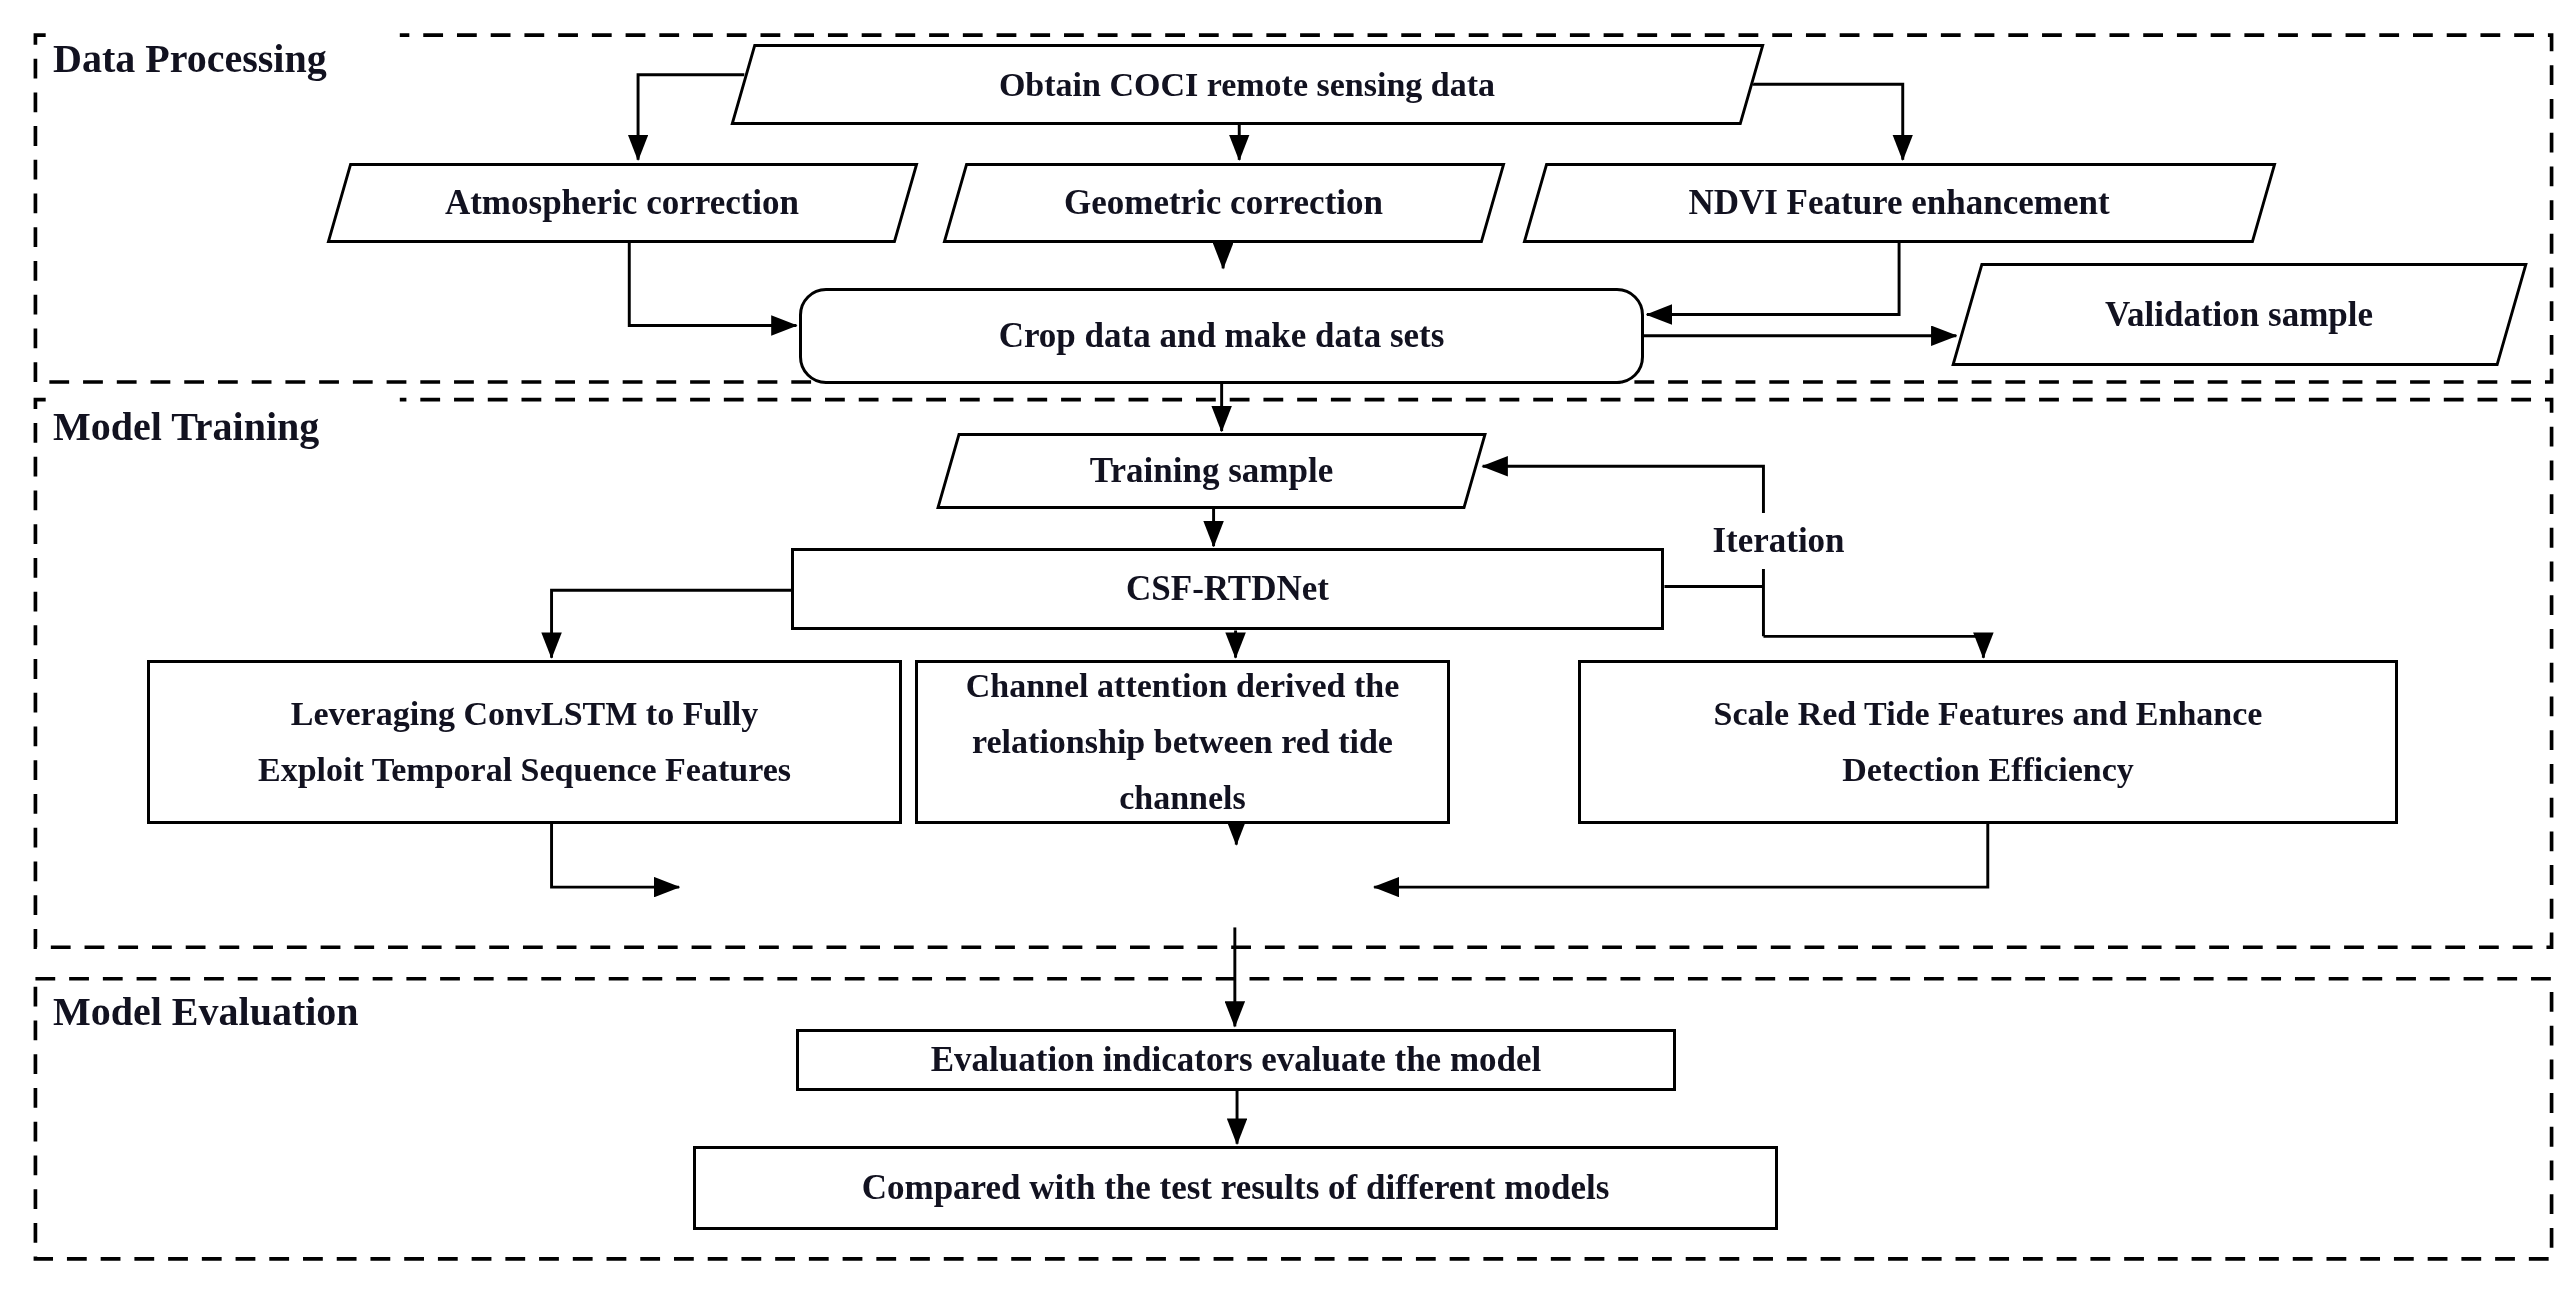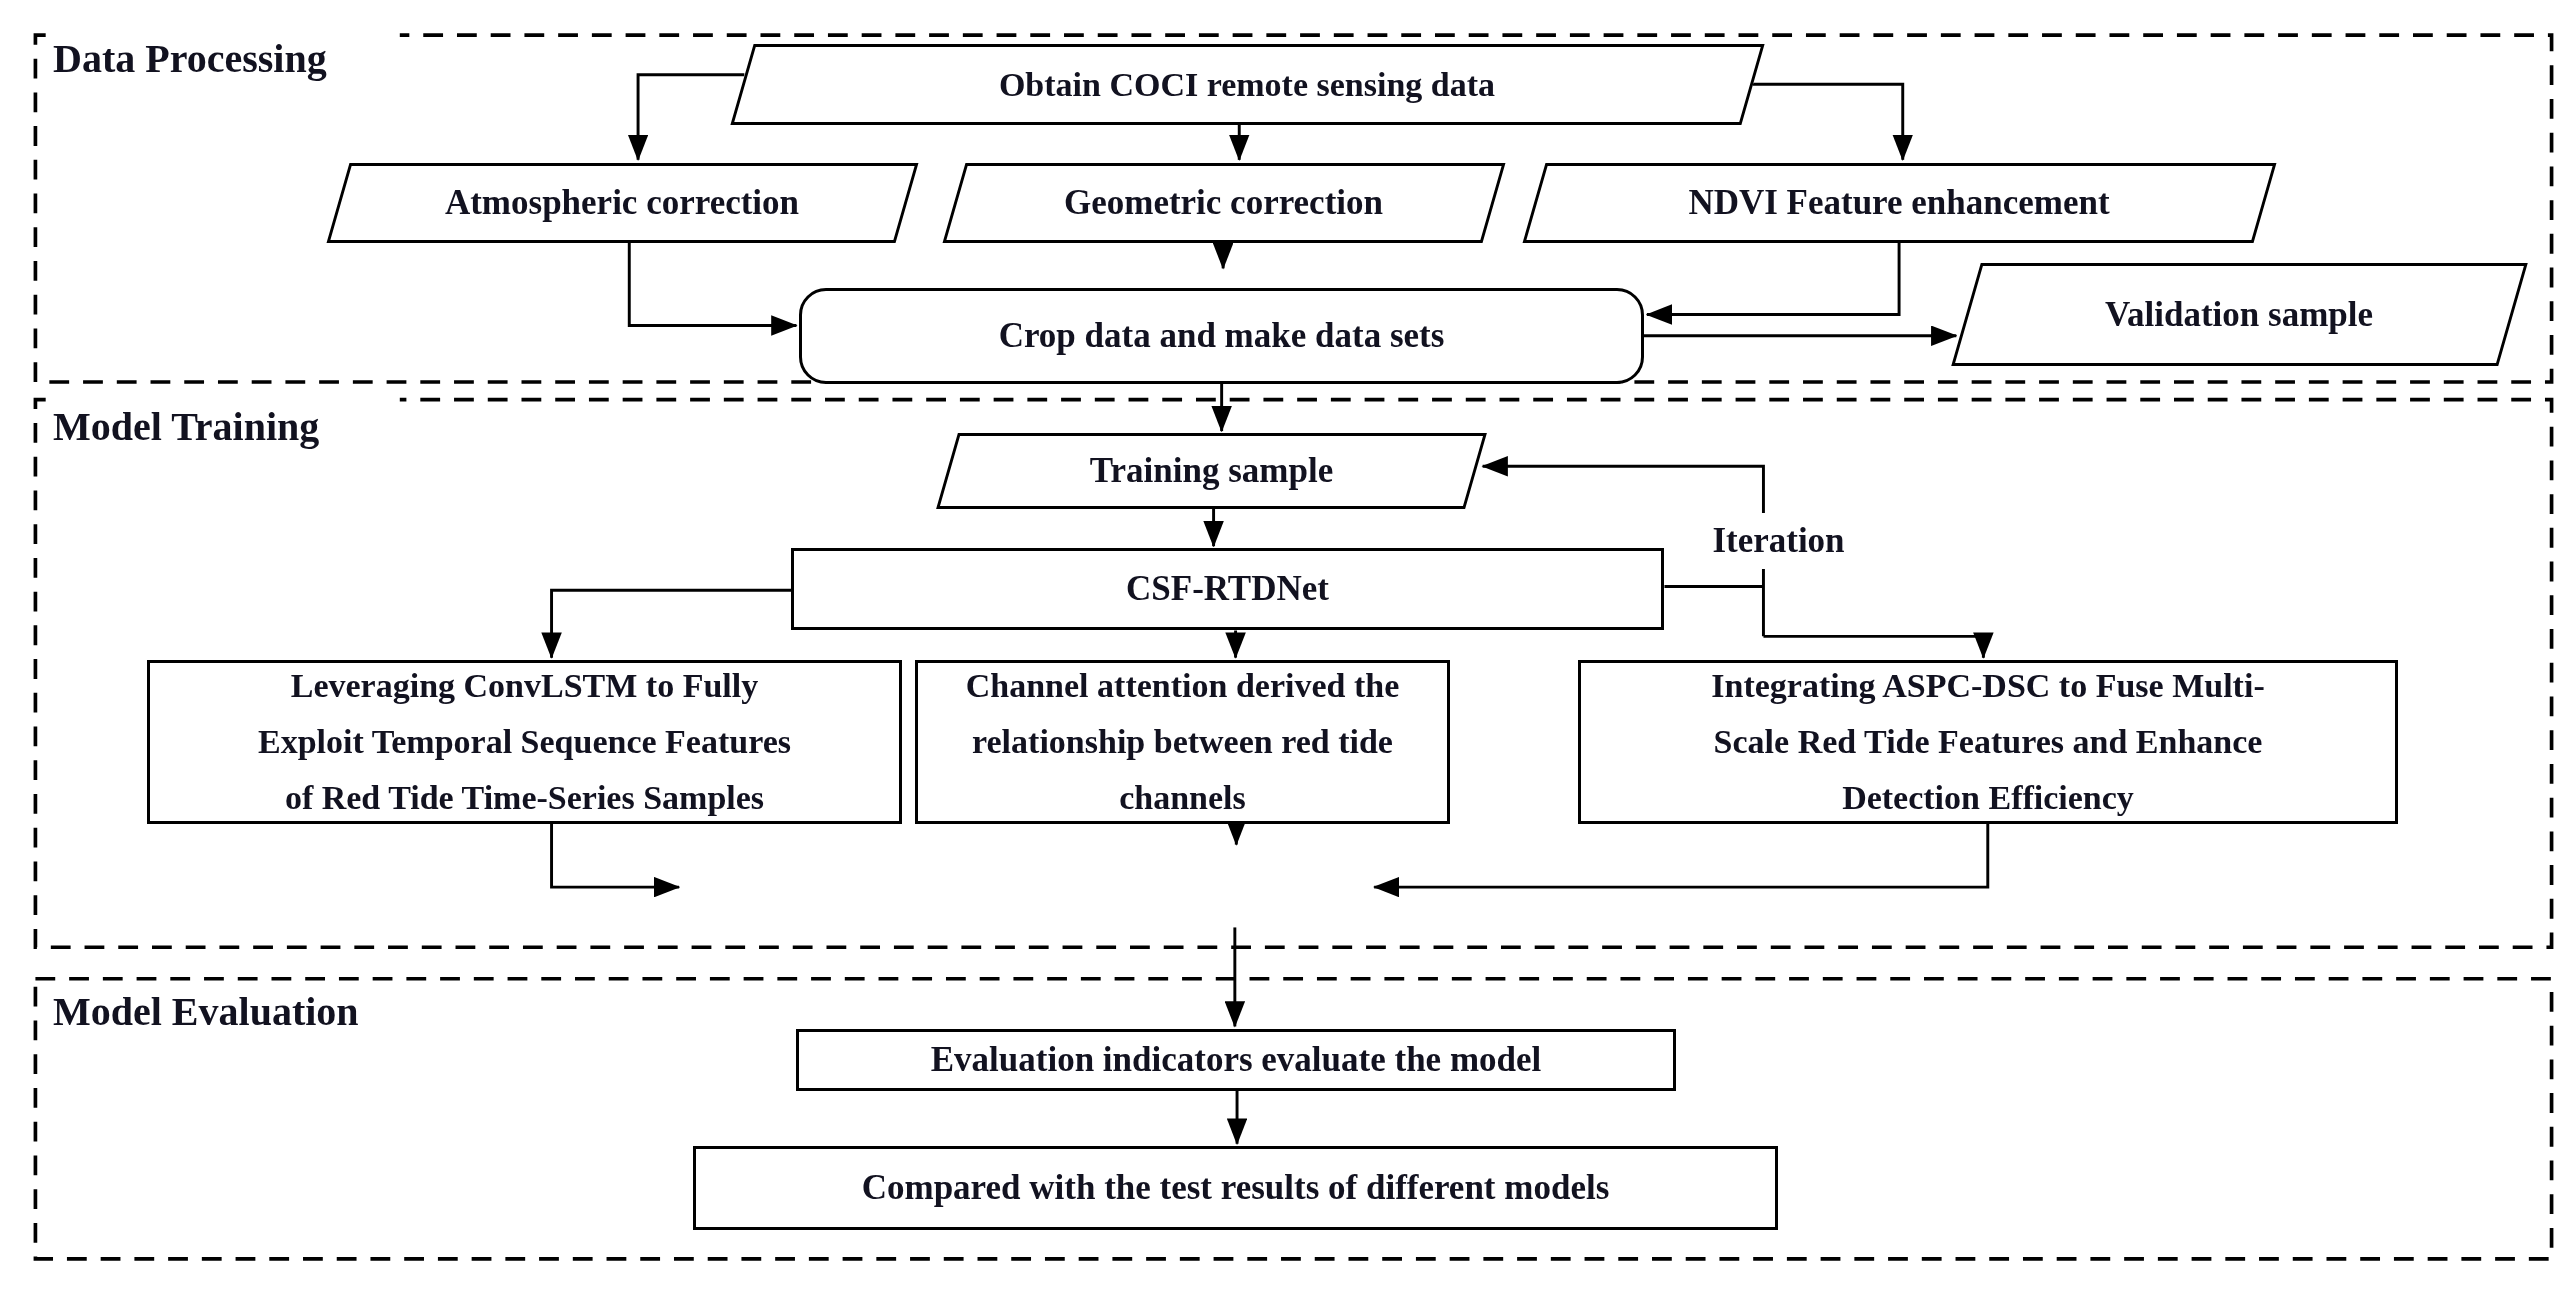--- a/index.html
+++ b/index.html
@@ -154,31 +154,29 @@
     <span>CSF-RTDNet</span>
   </div>
 
   <div class="iteration-label" style="left:1683px; top:513px; width:191px; height:56px;">
     <span>Iteration</span>
   </div>
 
   <div class="box multiline" style="left:147px; top:660px; width:755px; height:164px;">
     <span>Leveraging ConvLSTM to Fully</span>
     <span>Exploit Temporal Sequence Features</span>
-    <span>of Red Tide Time-Series Samples</span>
   </div>
 
   <div class="box multiline" style="left:915px; top:660px; width:535px; height:164px;">
     <span>Channel attention derived the</span>
     <span>relationship between red tide</span>
     <span>channels</span>
   </div>
 
   <div class="box multiline" style="left:1578px; top:660px; width:820px; height:164px;">
-    <span>Integrating ASPC-DSC to Fuse Multi-</span>
     <span>Scale Red Tide Features and Enhance</span>
     <span>Detection Efficiency</span>
   </div>
 
 
   <div class="box" style="left:796px; top:1029px; width:880px; height:62px;">
     <span>Evaluation indicators evaluate the model</span>
   </div>
 
   <div class="box" style="left:693px; top:1146px; width:1085px; height:84px;">

